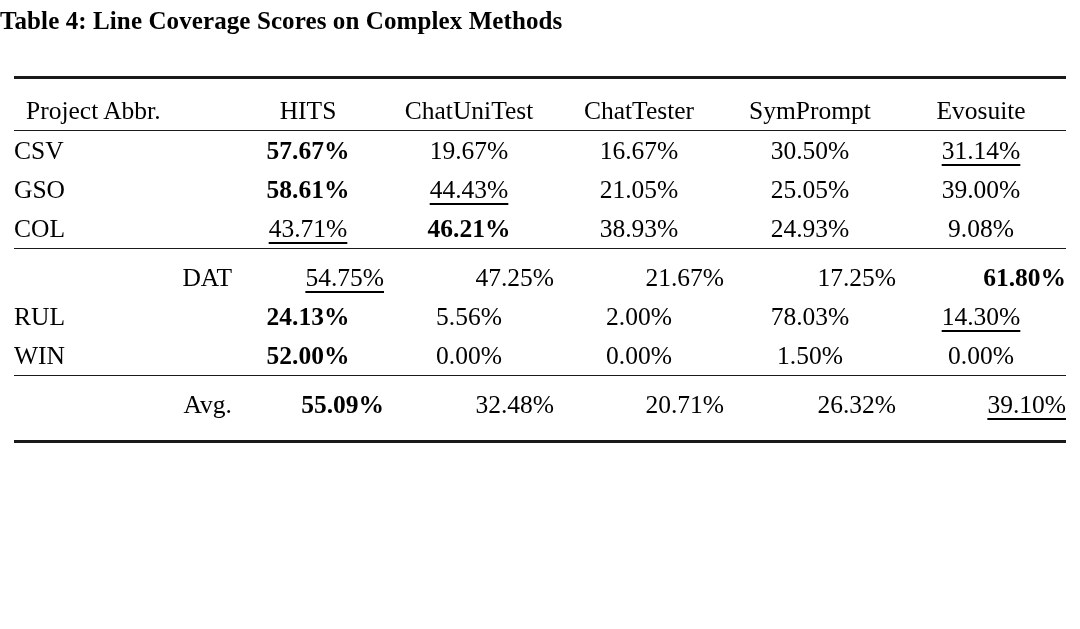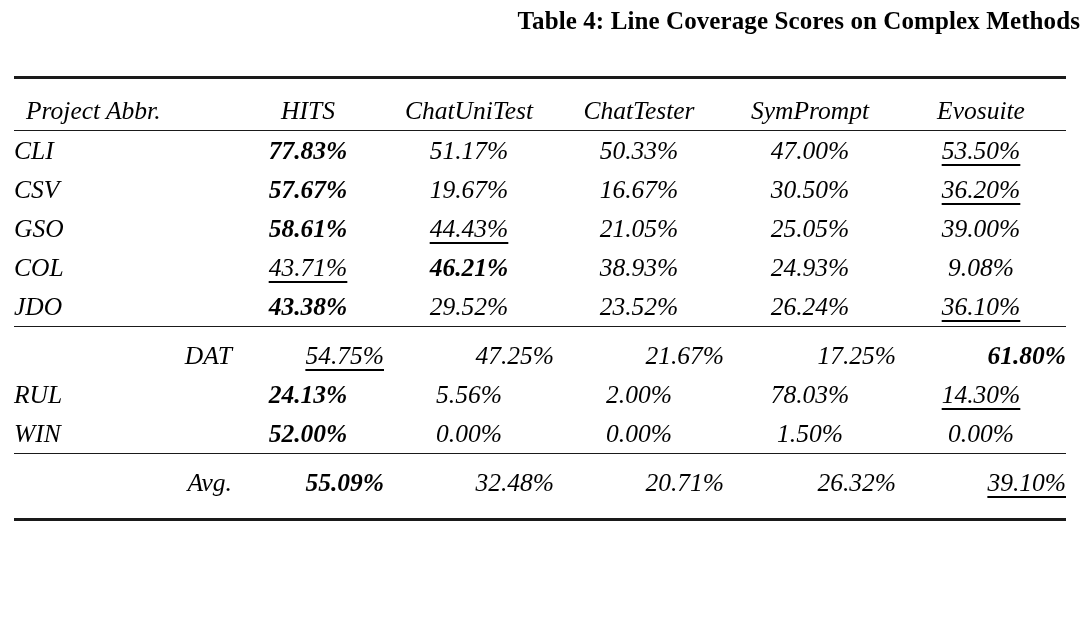--- a/index.html
+++ b/index.html
@@ -16,39 +16,38 @@
   }
 
   .page {
     position: relative;
     width: 1080px;
     height: 629px;
     box-sizing: border-box;
   }
 
   .table-caption {
-    text-align: right;
+    text-align: left;
     font-weight: bold;
     font-size: 25px;
     letter-spacing: 0.1px;
     padding-top: 4px;
     line-height: 34px;
   }
 
   .table-wrap {
     margin: 0 auto;
     width: 1052px;
     padding-top: 38px;
   }
 
   table.data-table {
     width: 100%;
     border-collapse: collapse;
     table-layout: fixed;
-    font-style: italic;
   }
 
   table.data-table col.c-label  { width: 218px; }
   table.data-table col.c-num1   { width: 152px; }
   table.data-table col.c-num2   { width: 170px; }
   table.data-table col.c-num3   { width: 170px; }
   table.data-table col.c-num4   { width: 172px; }
   table.data-table col.c-num5   { width: 170px; }
 
   table.data-table th,
@@ -124,58 +123,42 @@
           <th class="col-head label-head">Project Abbr.</th>
           <th class="col-head">HITS</th>
           <th class="col-head">ChatUniTest</th>
           <th class="col-head">ChatTester</th>
           <th class="col-head">SymPrompt</th>
           <th class="col-head">Evosuite</th>
         </tr>
       </thead>
       <tbody id="table-body">
           <tr>
-            <td class="row-label">CLI</td>
-            <td class="num"><span class="val bold">77.83%</span></td>
-            <td class="num"><span class="val">51.17%</span></td>
-            <td class="num"><span class="val">50.33%</span></td>
-            <td class="num"><span class="val">47.00%</span></td>
-            <td class="num"><span class="val underline">53.50%</span></td>
-          </tr>
-          <tr>
             <td class="row-label">CSV</td>
             <td class="num"><span class="val bold">57.67%</span></td>
             <td class="num"><span class="val">19.67%</span></td>
             <td class="num"><span class="val">16.67%</span></td>
             <td class="num"><span class="val">30.50%</span></td>
-            <td class="num"><span class="val underline">36.20%</span></td>
+            <td class="num"><span class="val underline">31.14%</span></td>
           </tr>
           <tr>
             <td class="row-label">GSO</td>
             <td class="num"><span class="val bold">58.61%</span></td>
             <td class="num"><span class="val underline">44.43%</span></td>
             <td class="num"><span class="val">21.05%</span></td>
             <td class="num"><span class="val">25.05%</span></td>
             <td class="num"><span class="val">39.00%</span></td>
           </tr>
           <tr>
             <td class="row-label">COL</td>
             <td class="num"><span class="val underline">43.71%</span></td>
             <td class="num"><span class="val bold">46.21%</span></td>
             <td class="num"><span class="val">38.93%</span></td>
             <td class="num"><span class="val">24.93%</span></td>
             <td class="num"><span class="val">9.08%</span></td>
-          </tr>
-          <tr>
-            <td class="row-label">JDO</td>
-            <td class="num"><span class="val bold">43.38%</span></td>
-            <td class="num"><span class="val">29.52%</span></td>
-            <td class="num"><span class="val">23.52%</span></td>
-            <td class="num"><span class="val">26.24%</span></td>
-            <td class="num"><span class="val underline">36.10%</span></td>
           </tr>
           <tr class="rule-mid group-start">
             <td class="row-label">DAT</td>
             <td class="num"><span class="val underline">54.75%</span></td>
             <td class="num"><span class="val">47.25%</span></td>
             <td class="num"><span class="val">21.67%</span></td>
             <td class="num"><span class="val">17.25%</span></td>
             <td class="num"><span class="val bold">61.80%</span></td>
           </tr>
           <tr>

